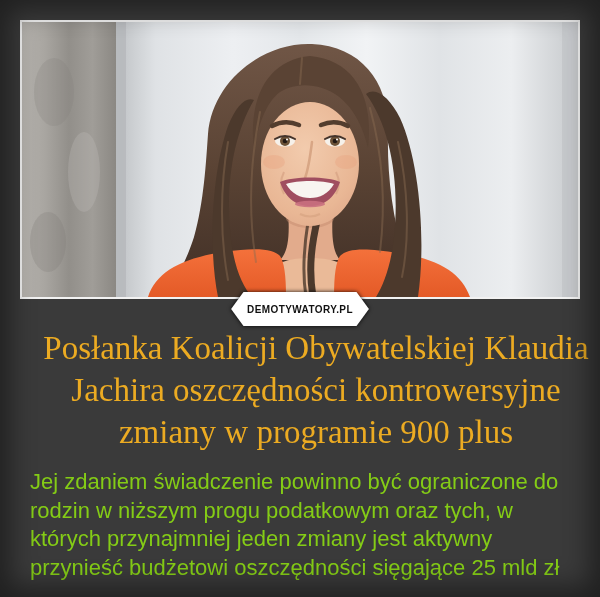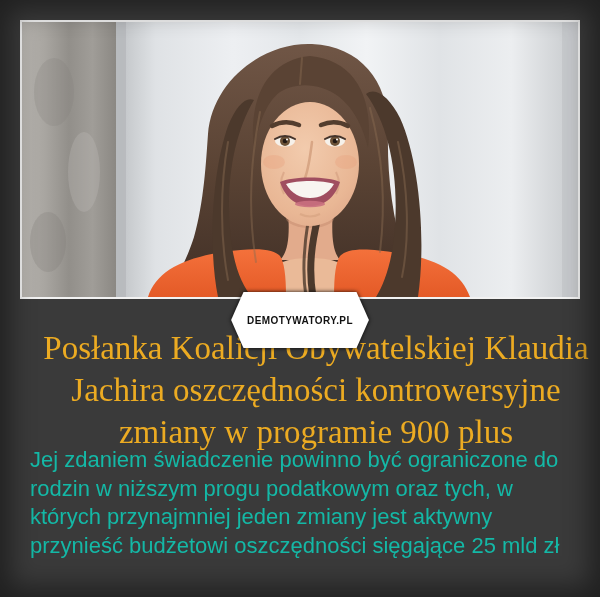--- a/index.html
+++ b/index.html
@@ -17,40 +17,40 @@
     position:absolute;left:20px;top:20px;width:556px;height:275px;
     border:2px solid #f2f2f2;z-index:1;background:#d9dcdf;
   }
   .photo-frame svg{display:block;width:556px;height:275px;}
   
   .banner-wrap{
     position:absolute;top:292px;left:50%;transform:translateX(-50%);z-index:6;
     filter:drop-shadow(0 0 2px rgba(0,0,0,0.9));
   }
   .banner{
-    background:#ffffff;height:32px;padding:12px 16px;
+    background:#ffffff;height:32px;padding:1px 16px;
     display:flex;align-items:center;justify-content:center;
     clip-path:polygon(0 50%,9% 0,91% 0,100% 50%,91% 100%,9% 100%);
   }
   .banner span{
     color:#111111;font-size:10px;font-weight:700;letter-spacing:0.4px;
     white-space:nowrap;transform:scaleY(1.05);
   }
   
   .headline{
     position:absolute;top:311px;left:0;width:600px;z-index:2;
     text-align:center;color:#ecab22;
     font-family:"Liberation Serif",serif;
     font-size:33px;line-height:42px;font-weight:400;
   }
   .headline .hline{white-space:nowrap;}
   
   .description{
-    position:absolute;top:446px;left:30px;width:562px;z-index:2;
-    color:#14b8a6;font-size:22px;line-height:28.6px;
+    position:absolute;top:468px;left:30px;width:562px;z-index:2;
+    color:#84cc16;font-size:22px;line-height:28.6px;
   }
   .description .dline{white-space:nowrap;}
 </style>
 </head>
 <body>
 
 <div class="page">
 
   <div class="photo-frame">
     <svg viewBox="0 0 556 275" aria-hidden="true">

